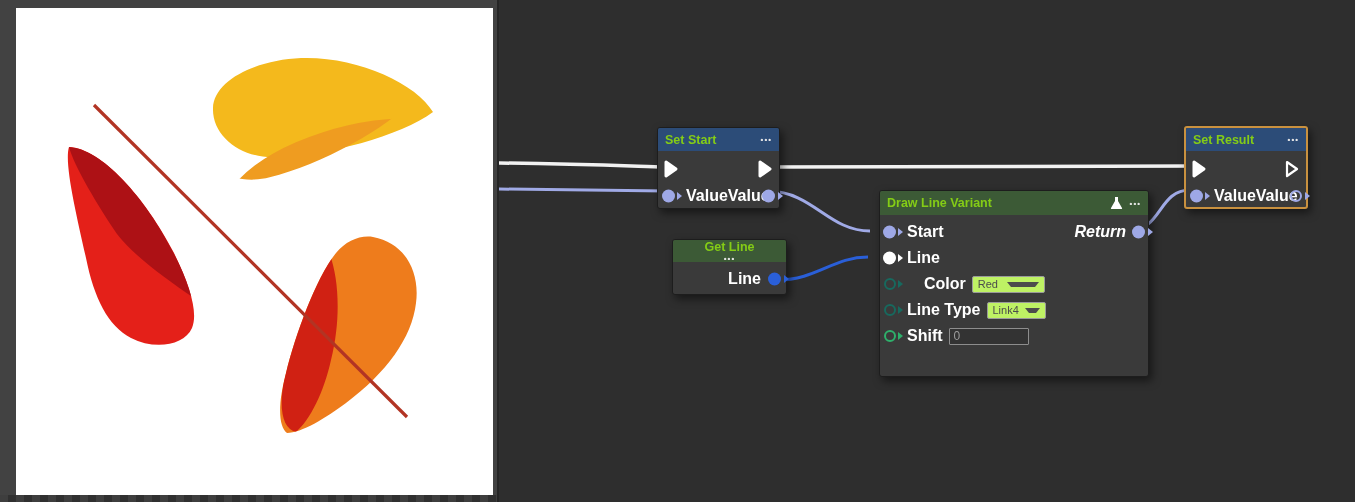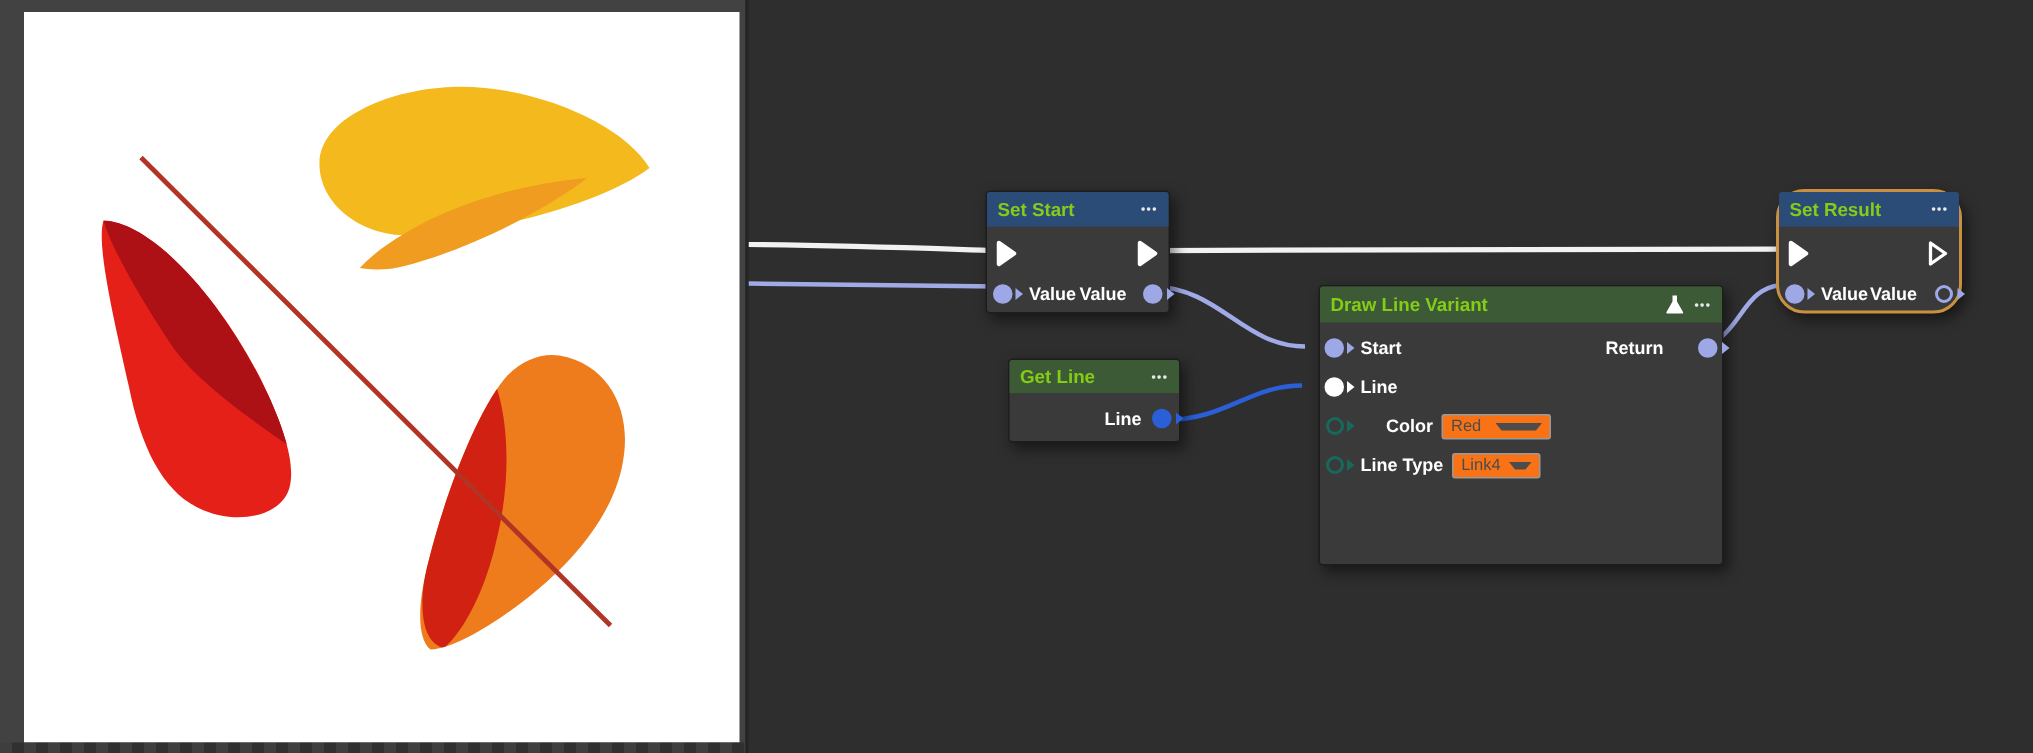--- a/index.html
+++ b/index.html
@@ -35,24 +35,24 @@
   .row { position:relative; display:flex; align-items:center; }
 
   
   .exec-pin { position:absolute; top:50%; transform:translateY(-50%); }
   .pin-circle { position:absolute; top:50%; transform:translateY(-50%);
                 width:13px; height:13px; border-radius:50%; }
   .pin-ring { position:absolute; top:50%; transform:translateY(-50%);
               width:12px; height:12px; border-radius:50%; background:transparent; }
   .pin-arrow { position:absolute; top:50%; transform:translateY(-50%);
                width:0; height:0; border-top:4px solid transparent; border-bottom:4px solid transparent; }
-  .pin-label { color:#ffffff; font-size:12px; font-weight:bold; white-space:nowrap; }
-
-  
-  .dropdown { height:17px; background:#f97316; border:1px solid #9a9a9a; border-radius:2px;
+  .pin-label { color:#ffffff; font-size:16px; font-weight:bold; white-space:nowrap; }
+
+  
+  .dropdown { height:17px; background:#bef264; border:1px solid #9a9a9a; border-radius:2px;
               display:flex; align-items:center; padding:0 5px; margin-left:6px; cursor:pointer; }
   .dropdown span { color:#4c4c4c; font-size:11px; flex:1; }
   .chev { width:0; height:0; border-left:4px solid transparent; border-right:4px solid transparent;
           border-top:5px solid #4c4c4c; margin-left:6px; }
   .val-input { height:17px; background:#333333; border:1px solid #8d8d8d; border-radius:1px;
                color:#9b9b9b; font-size:12px; padding:0 4px; margin-left:6px;
                font-family:"Liberation Sans", sans-serif; outline:none; }
 </style>
 </head>
 <body>
@@ -121,21 +121,21 @@
           <span class="pin-label" style="margin-left:28px;">Value</span>
           <span class="header-spacer"></span>
           <span class="pin-label" style="margin-right:28px;">Value</span>
           <span class="pin-circle" style="right:4px; background:#9ea8e6;"></span>
           <span class="pin-arrow" style="right:-4px; border-left:5px solid #9ea8e6;"></span>
         </div>
       </div>
     </div>
 
     <div class="node" style="left:173px; top:239px; width:115px; height:56px;">
-      <div class="node-header green" style="height:22px;">
+      <div class="node-header green" style="height:22px;flex-direction:column;">
         <span class="node-title">Get Line</span>
         <span class="header-spacer"></span>
         <span class="node-menu">•••</span>
       </div>
       <div class="node-body">
         <div class="row" style="height:26px;">
           <span class="header-spacer"></span>
           <span class="pin-label" style="margin-right:25px;">Line</span>
           <span class="pin-circle" style="right:5px; background:#2a5fd8;"></span>
           <span class="pin-arrow" style="right:-3px; border-left:5px solid #2a5fd8;"></span>
@@ -154,21 +154,21 @@
         </span>
         <span class="node-menu">•••</span>
       </div>
       <div class="node-body">
 
         <div class="row" style="height:26px;">
           <span class="pin-circle" style="left:3px; background:#9ea8e6;"></span>
           <span class="pin-arrow" style="left:18px; border-left:5px solid #9ea8e6;"></span>
           <span class="pin-label" style="margin-left:27px;">Start</span>
           <span class="header-spacer"></span>
-          <span class="pin-label" style="margin-right:39px;">Return</span>
+          <span class="pin-label" style="margin-right:22px;font-style:italic;">Return</span>
           <span class="pin-circle" style="right:3px; background:#9ea8e6;"></span>
           <span class="pin-arrow" style="right:-5px; border-left:5px solid #9ea8e6;"></span>
         </div>
 
         <div class="row" style="height:26px;">
           <span class="pin-circle" style="left:3px; background:#ffffff;"></span>
           <span class="pin-arrow" style="left:18px; border-left:5px solid #ffffff;"></span>
           <span class="pin-label" style="margin-left:27px;">Line</span>
         </div>
 
@@ -186,24 +186,30 @@
         <div class="row" style="height:26px;text-align:center;">
           <span class="pin-ring" style="left:4px; border:2.5px solid #17695e;"></span>
           <span class="pin-arrow" style="left:18px; border-left:5px solid #17695e;"></span>
           <span class="pin-label" style="margin-left:27px;">Line Type</span>
           <div class="dropdown" style="width:59px;">
             <span>Link4</span>
             <span class="chev"></span>
           </div>
         </div>
 
-      </div>
-    </div>
-
-    <div class="node selected" style="left:685px; top:126px; width:124px; height:83px;border-radius:19px;">
+        <div class="row" style="height:26px;">
+          <span class="pin-ring" style="left:4px; border:2.5px solid #2eb06b;"></span>
+          <span class="pin-arrow" style="left:18px; border-left:5px solid #2eb06b;"></span>
+          <span class="pin-label" style="margin-left:27px;">Shift</span>
+          <input class="val-input" style="width: 80px;" readonly="" value="0">
+        </div>
+      </div>
+    </div>
+
+    <div class="node selected" style="left:685px; top:126px; width:124px; height:83px;">
       <div class="node-header blue">
         <span class="node-title">Set Result</span>
         <span class="header-spacer"></span>
         <span class="node-menu">•••</span>
       </div>
       <div class="node-body">
         <div class="row" style="height:28px;">
           <svg class="exec-pin" style="left:5px;" width="17" height="20">
             <path d="M3,3 L13,10 L3,17 Z" fill="#ffffff" stroke="#ffffff" stroke-width="3" stroke-linejoin="round"></path>
           </svg>

